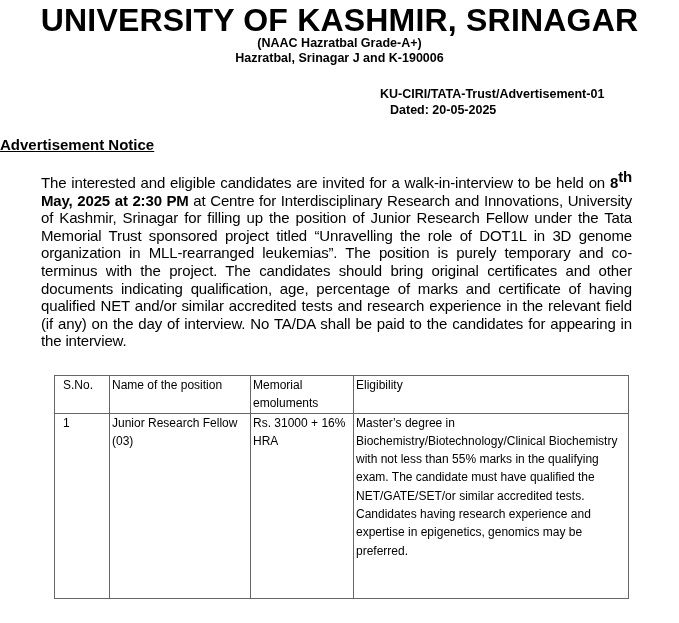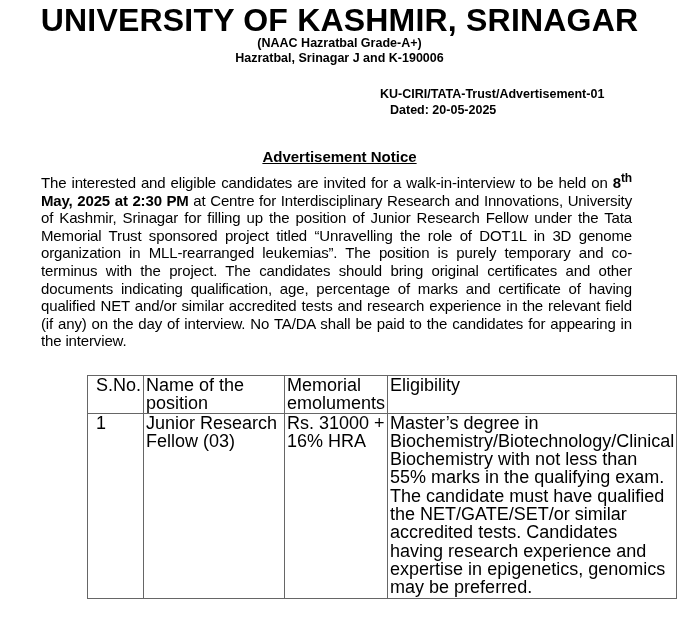--- a/index.html
+++ b/index.html
@@ -1,24 +1,24 @@
 <!DOCTYPE html>
 <html><head>
 <meta charset="utf-8">
 <style>
   html, body { margin:0; padding:0; background:#ffffff; }
   body { width:679px; height:623px; position:relative; overflow:hidden; color:#000; font-family:"Liberation Sans", sans-serif; }
   .abs { position:absolute; }
   .title { left:0; width:679px; top:6px; text-align:center; font-weight:bold; font-size:32px; letter-spacing:0.2px; line-height:28px; }
   .sub { left:0; width:679px; text-align:center; font-weight:bold; font-size:12.5px; line-height:15px; }
   .ref { left:380px; font-weight:bold; font-size:12.5px; line-height:16px; }
-  .notice { left:0; width:679px; top:136px; text-align:center; font-weight:bold; font-size:15px; text-decoration:underline; line-height:18px;margin-top:12px; }
+  .notice { left:0; width:679px; top:136px; font-weight:bold; font-size:15px; text-decoration:underline; line-height:18px; }
   .para { left:41px; width:591px; top:174px; font-size:15px; line-height:17.6px; text-align:justify; letter-spacing:-0.15px; }
-  .para b sup { font-size:12px; line-height:0; }
-  table.pos { position:absolute; left:54px; top:375px; border-collapse:collapse; font-size:18px; line-height:18.3px;margin-left:33px; }
+  .para b sup { font-size:15px; line-height:0; }
+  table.pos { position:absolute; left:54px; top:375px; border-collapse:collapse; font-size:12px; line-height:18.3px; }
   table.pos td { border:1.5px solid #666; vertical-align:top; padding:0 2px; text-align:left; }
   table.pos td.sno { text-align:left; padding-left:8px; }
   .c1 { width:44px; } .c2 { width:136px; } .c3 { width:98px; } .c4 { width:270px; }
   tr.head td { height:36px; }
   tr.body td { height:184px; }
 </style>
 </head>
 <body>
 
 <div class="abs title">UNIVERSITY OF KASHMIR, SRINAGAR</div>

